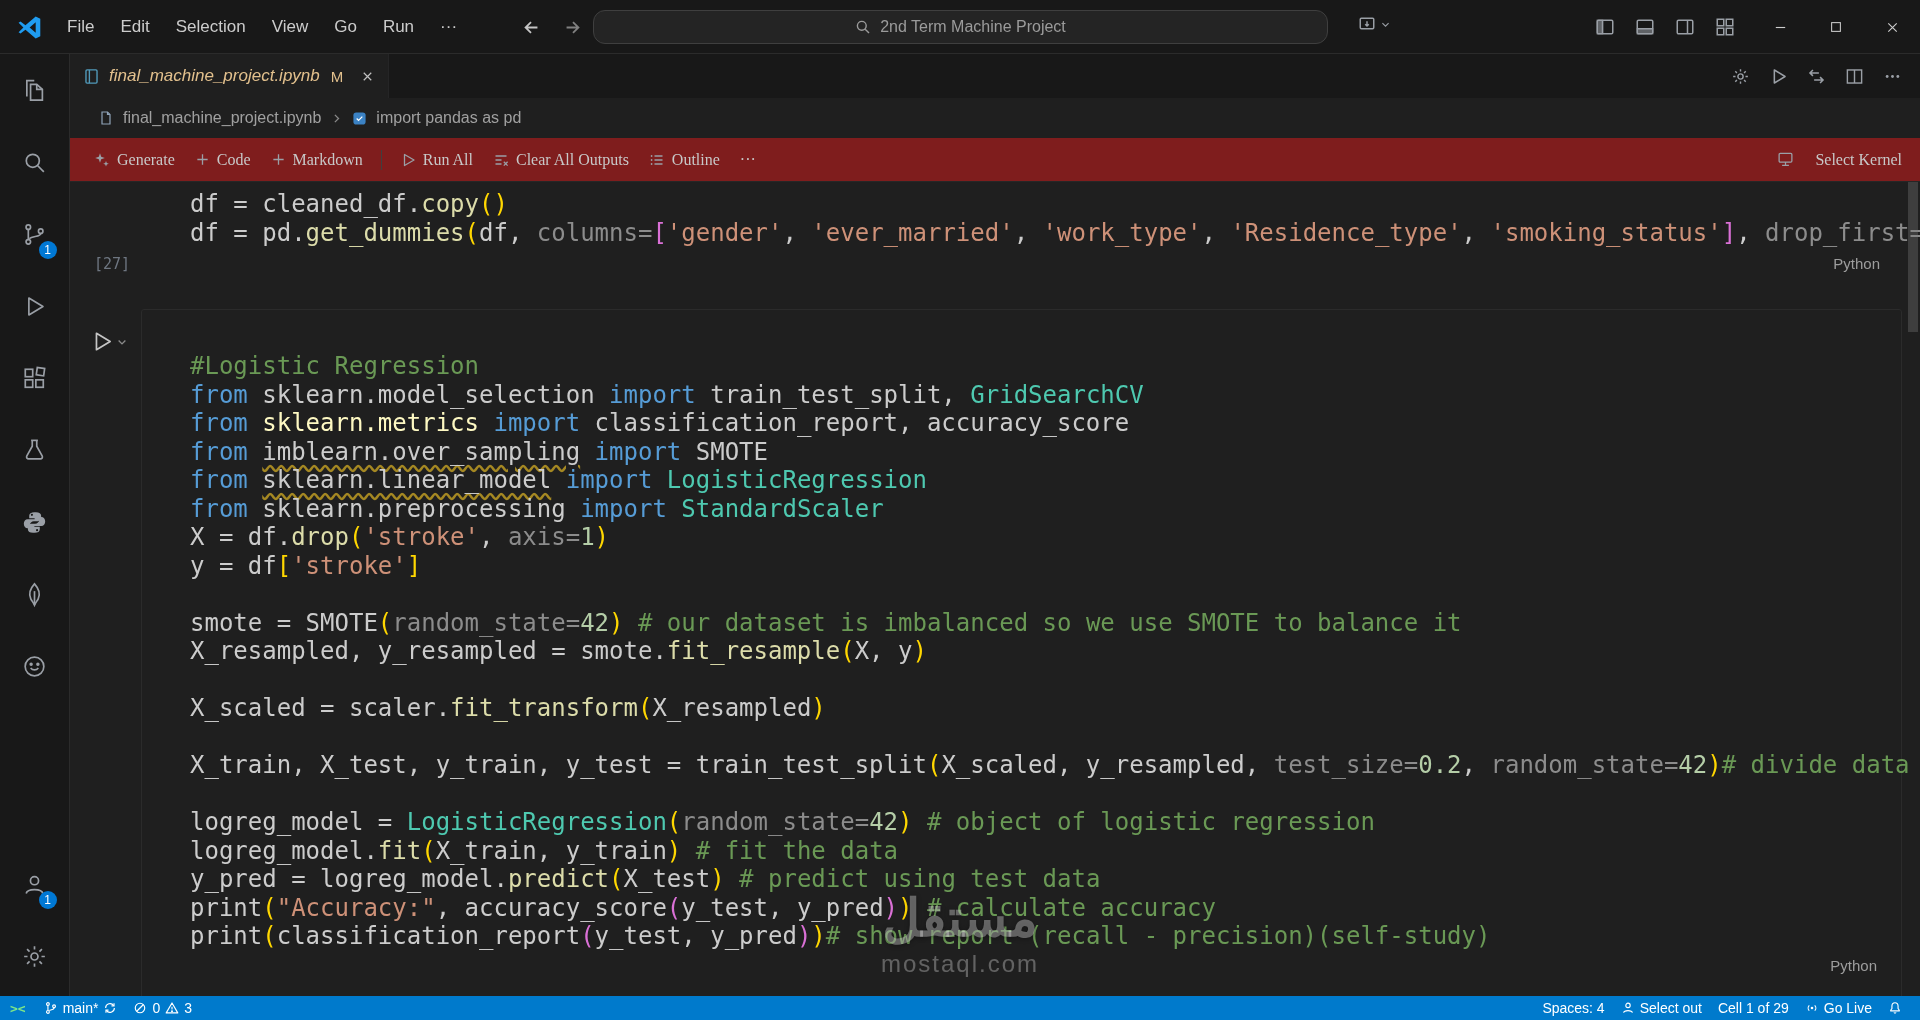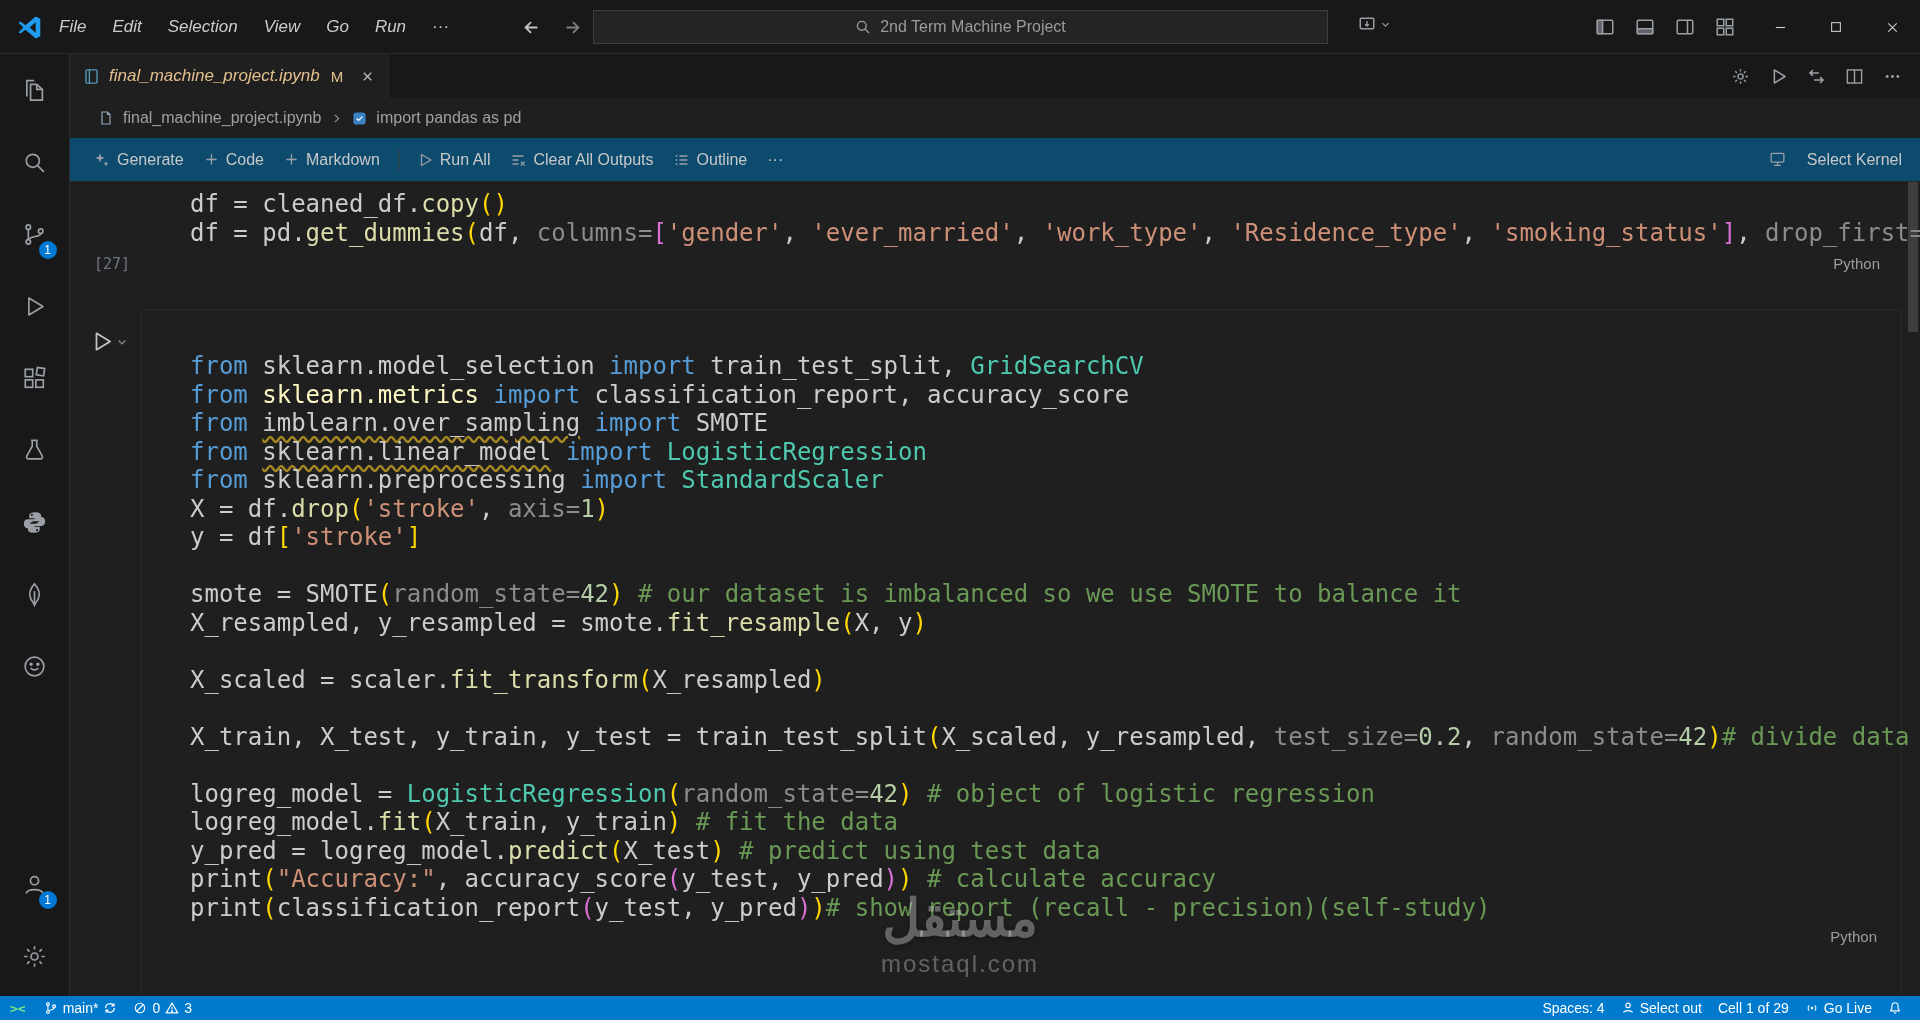--- a/index.html
+++ b/index.html
@@ -4,24 +4,24 @@
 <style>
   * { margin:0; padding:0; box-sizing:border-box; }
   html,body { width:1920px; height:1020px; overflow:hidden; }
   body { position:relative; background:#1f1f1f; font-family:"Liberation Sans", sans-serif; color:#cccccc; }
   svg { display:block; }
   .icon { display:inline-flex; align-items:center; justify-content:center; color:#9a9fa6; }
 
   
   .titlebar { position:absolute; top:0; left:0; right:0; height:54px; background:#181818; border-bottom:1px solid #2b2b2b; }
   .logo { position:absolute; left:16px; top:14px; }
-  .menus { position:absolute; left:46px; top:0; height:54px; display:flex; align-items:center;font-style:italic; }
+  .menus { position:absolute; left:54px; top:0; height:54px; display:flex; align-items:center; }
   .menu { padding:0 13px; font-size:17px; color:#cccccc; cursor:default; }
   .nav-arrows { position:absolute; left:522px; top:0; height:54px; display:flex; align-items:center; gap:22px; }
-  .command-center { position:absolute; left:593px; top:10px; width:735px; height:34px; background:#242424; border:1px solid #3f3f3f; border-radius:0; display:flex; align-items:center; justify-content:center; gap:9px; color:#9b9b9b; font-size:16px; }
+  .command-center { position:absolute; left:593px; top:10px; width:735px; height:34px; background:#242424; border:1px solid #3f3f3f; border-radius:12px; display:flex; align-items:center; justify-content:center; gap:9px; color:#9b9b9b; font-size:16px; }
   .cc-launcher { position:absolute; left:1358px; top:15px; display:flex; align-items:center; gap:4px; color:#c5c5c5; }
   .titlebar-right { position:absolute; right:185px; top:0; height:54px; display:flex; align-items:center; gap:20px; color:#c5c5c5; }
   .window-controls { position:absolute; right:0; top:0; height:54px; display:flex; }
   .win-btn { width:56px; height:54px; display:flex; align-items:center; justify-content:center; color:#cccccc; }
 
   
   .activitybar { position:absolute; top:54px; bottom:24px; left:0; width:70px; background:#181818; border-right:1px solid #2b2b2b; display:flex; flex-direction:column; align-items:center; }
   .ab-item { position:relative; width:70px; height:72px; display:flex; align-items:center; justify-content:center; color:#868c94; cursor:pointer; }
   .ab-badge { position:absolute; right:13px; bottom:11px; min-width:18px; height:18px; border-radius:9px; background:#0078d4; color:#fff; font-size:12px; display:flex; align-items:center; justify-content:center; padding:0 3px; }
   .ab-bottom { margin-top:auto; display:flex; flex-direction:column; align-items:center; padding-bottom:4px; }
@@ -31,21 +31,21 @@
   .tab { height:44px; display:flex; align-items:center; gap:9px; padding:0 13px; background:#1f1f1f; border-right:1px solid #252526; cursor:pointer; }
   .tab-label { font-size:17px; font-style:italic; color:#e2c08d; }
   .tab-mod { font-size:15px; color:#e2c08d; margin-left:2px; }
   .tab-close { margin-left:8px; color:#c0c0c0; }
   .editor-actions { margin-left:auto; display:flex; align-items:center; gap:19px; padding-right:18px; color:#cfcfcf; }
 
   
   .breadcrumbs { position:absolute; top:98px; left:70px; right:0; height:40px; background:#1f1f1f; display:flex; align-items:center; gap:9px; padding-left:28px; font-size:16px; color:#a0a0a0; }
 
   
-  .nbtoolbar { position:absolute; top:138px; left:70px; right:0; height:44px; background:#0c4a6e; border-bottom:1px solid #262626; display:flex; align-items:center; padding-left:14px; font-size:16px; color:#c8c8c8; }
+  .nbtoolbar { position:absolute; top:138px; left:70px; right:0; height:44px; background:#7f1d1d; border-bottom:1px solid #262626; display:flex; align-items:center; padding-left:14px; font-size:16px; color:#c8c8c8;font-family:Liberation Serif, serif; }
   .tbtn { display:flex; align-items:center; gap:7px; padding:5px 10px; border-radius:5px; cursor:pointer; white-space:nowrap; }
   .tdivider { width:1px; height:20px; background:#3f3f3f; margin:0 8px; }
   .select-kernel { margin-left:auto; margin-right:18px; display:flex; align-items:center; gap:21px; cursor:pointer; }
 
   
   .content { position:absolute; top:182px; left:70px; right:0; bottom:24px; background:#1f1f1f; overflow:hidden; }
   .code-line { white-space:pre; height:28.5px; line-height:28.5px; font-family:"DejaVu Sans Mono", monospace; font-size:24px; color:#cccccc; }
   .tk-uw { text-decoration:underline; text-decoration-style:wavy; text-decoration-color:#a58822; text-underline-offset:5px; }
 
   .cell1 { position:absolute; top:0; left:0; right:0; }
@@ -440,20 +440,21 @@
     </span>
     <span class="icon" style="margin-top:6px;">
       <svg width="12" height="12" viewBox="0 0 16 16" fill="none" stroke="#8a8a8a" stroke-width="1.8">
           <path d="M3.5 6 8 10.5 12.5 6"></path>
         </svg>
     </span>
   </div>
 
   <div class="cell2">
     <div class="cell2-code">
+        <div class="code-line"><span class="tk tk-c" style="color: rgb(106, 153, 85);">#Logistic Regression</span></div>
         <div class="code-line"><span class="tk tk-k" style="color: rgb(86, 156, 214);">from</span><span class="tk tk-w" style="color: rgb(204, 204, 204);"> sklearn.model_selection </span><span class="tk tk-k" style="color: rgb(86, 156, 214);">import</span><span class="tk tk-w" style="color: rgb(204, 204, 204);"> train_test_split, </span><span class="tk tk-t" style="color: rgb(78, 201, 176);">GridSearchCV</span></div>
         <div class="code-line"><span class="tk tk-k" style="color: rgb(86, 156, 214);">from</span><span class="tk tk-w" style="color: #fef9c3;"> sklearn.metrics </span><span class="tk tk-k" style="color: rgb(86, 156, 214);">import</span><span class="tk tk-w" style="color: rgb(204, 204, 204);"> classification_report, accuracy_score</span></div>
         <div class="code-line"><span class="tk tk-k" style="color: rgb(86, 156, 214);">from</span><span class="tk tk-w" style="color: rgb(204, 204, 204);"> </span><span class="tk tk-uw" style="color: rgb(204, 204, 204);">imblearn.over_sampling</span><span class="tk tk-w" style="color: rgb(204, 204, 204);"> </span><span class="tk tk-k" style="color: rgb(86, 156, 214);">import</span><span class="tk tk-w" style="color: rgb(204, 204, 204);"> SMOTE</span></div>
         <div class="code-line"><span class="tk tk-k" style="color: rgb(86, 156, 214);">from</span><span class="tk tk-w" style="color: rgb(204, 204, 204);"> </span><span class="tk tk-uw" style="color: rgb(204, 204, 204);">sklearn.linear_model</span><span class="tk tk-w" style="color: rgb(204, 204, 204);"> </span><span class="tk tk-k" style="color: rgb(86, 156, 214);">import</span><span class="tk tk-w" style="color: rgb(204, 204, 204);"> </span><span class="tk tk-t" style="color: rgb(78, 201, 176);">LogisticRegression</span></div>
         <div class="code-line"><span class="tk tk-k" style="color: rgb(86, 156, 214);">from</span><span class="tk tk-w" style="color: rgb(204, 204, 204);"> sklearn.preprocessing </span><span class="tk tk-k" style="color: rgb(86, 156, 214);">import</span><span class="tk tk-w" style="color: rgb(204, 204, 204);"> </span><span class="tk tk-t" style="color: rgb(78, 201, 176);">StandardScaler</span></div>
         <div class="code-line"><span class="tk tk-w" style="color: rgb(204, 204, 204);">X = df.</span><span class="tk tk-f" style="color: rgb(220, 220, 170);">drop</span><span class="tk tk-b1" style="color: rgb(255, 215, 0);">(</span><span class="tk tk-s" style="color: rgb(206, 145, 120);">'stroke'</span><span class="tk tk-w" style="color: rgb(204, 204, 204);">, </span><span class="tk tk-p" style="color: rgb(140, 140, 140);">axis=</span><span class="tk tk-n" style="color: rgb(181, 206, 168);">1</span><span class="tk tk-b1" style="color: rgb(255, 215, 0);">)</span></div>
         <div class="code-line"><span class="tk tk-w" style="color: rgb(204, 204, 204);">y = df</span><span class="tk tk-b1" style="color: rgb(255, 215, 0);">[</span><span class="tk tk-s" style="color: rgb(206, 145, 120);">'stroke'</span><span class="tk tk-b1" style="color: rgb(255, 215, 0);">]</span></div>
         <div class="code-line">&nbsp;</div>
         <div class="code-line"><span class="tk tk-w" style="color: rgb(204, 204, 204);">smote = SMOTE</span><span class="tk tk-b1" style="color: rgb(255, 215, 0);">(</span><span class="tk tk-p" style="color: rgb(140, 140, 140);">random_state=</span><span class="tk tk-n" style="color: rgb(181, 206, 168);">42</span><span class="tk tk-b1" style="color: rgb(255, 215, 0);">)</span><span class="tk tk-w" style="color: rgb(204, 204, 204);"> </span><span class="tk tk-c" style="color: rgb(106, 153, 85);"># our dataset is imbalanced so we use SMOTE to balance it</span></div>
         <div class="code-line"><span class="tk tk-w" style="color: rgb(204, 204, 204);">X_resampled, y_resampled = smote.</span><span class="tk tk-f" style="color: rgb(220, 220, 170);">fit_resample</span><span class="tk tk-b1" style="color: rgb(255, 215, 0);">(</span><span class="tk tk-w" style="color: rgb(204, 204, 204);">X, y</span><span class="tk tk-b1" style="color: rgb(255, 215, 0);">)</span></div>

